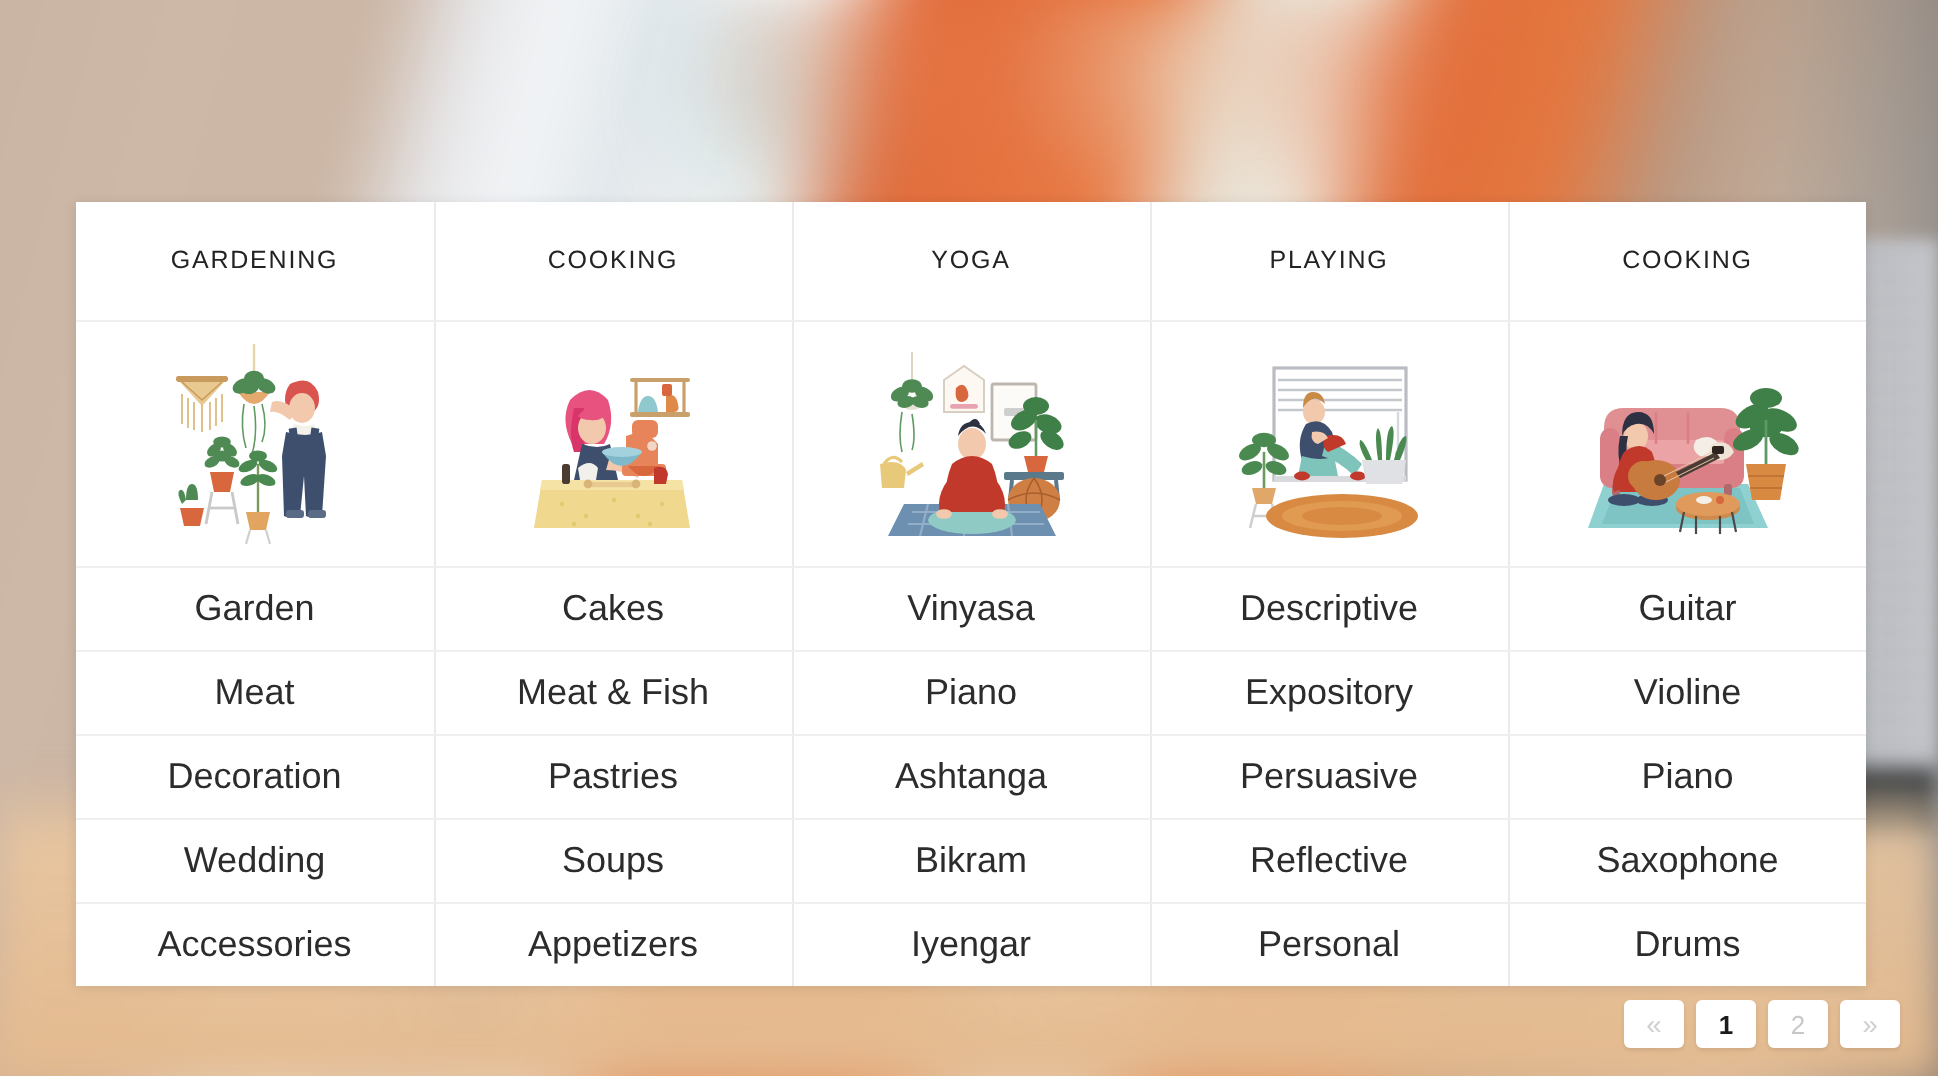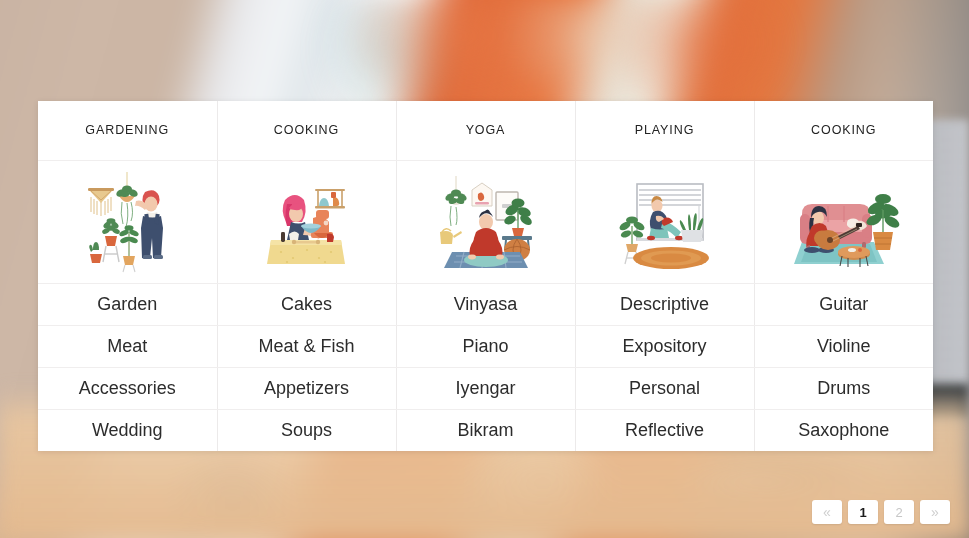--- a/index.html
+++ b/index.html
@@ -535,32 +535,39 @@
           <td class="text-cell">Guitar</td>
         </tr>
         <tr>
           <td class="text-cell">Meat</td>
           <td class="text-cell">Meat &amp; Fish</td>
           <td class="text-cell">Piano</td>
           <td class="text-cell">Expository</td>
           <td class="text-cell">Violine</td>
         </tr>
         <tr>
+          <td class="text-cell">Decoration</td>
+          <td class="text-cell">Pastries</td>
+          <td class="text-cell">Ashtanga</td>
+          <td class="text-cell">Persuasive</td>
+          <td class="text-cell">Piano</td>
+        </tr>
+        <tr>
+          <td class="text-cell">Wedding</td>
+          <td class="text-cell">Soups</td>
+          <td class="text-cell">Bikram</td>
+          <td class="text-cell">Reflective</td>
+          <td class="text-cell">Saxophone</td>
+        </tr>
+        <tr>
           <td class="text-cell">Accessories</td>
           <td class="text-cell">Appetizers</td>
           <td class="text-cell">Iyengar</td>
           <td class="text-cell">Personal</td>
           <td class="text-cell">Drums</td>
-        </tr>
-        <tr>
-          <td class="text-cell">Wedding</td>
-          <td class="text-cell">Soups</td>
-          <td class="text-cell">Bikram</td>
-          <td class="text-cell">Reflective</td>
-          <td class="text-cell">Saxophone</td>
         </tr>
 
       </tbody>
     </table>
   </div>
 
   <div class="pagination">
     <button class="pg-btn arrow">«</button>
     <button class="pg-btn active">1</button>
     <button class="pg-btn">2</button>

